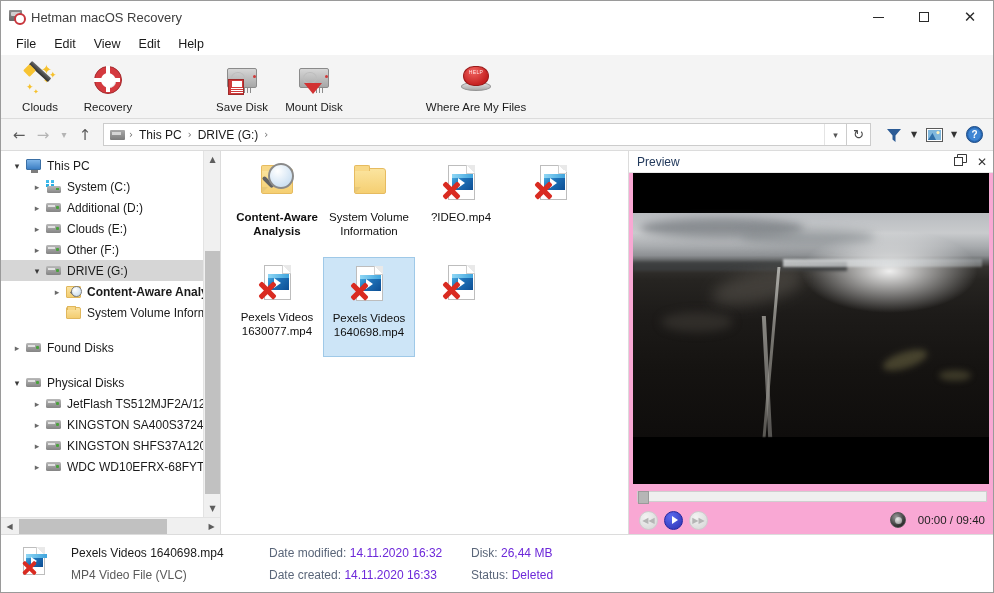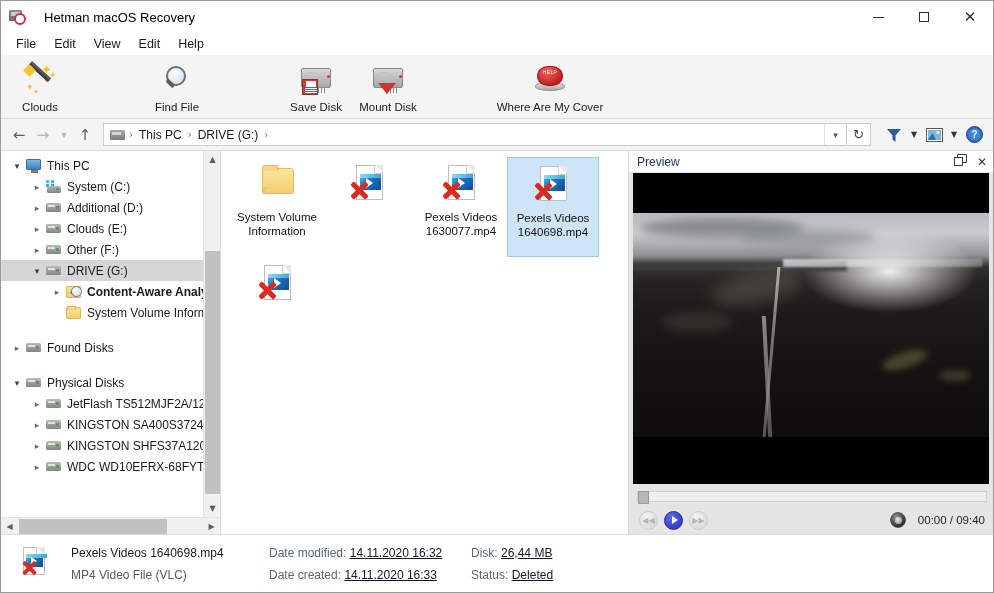--- a/index.html
+++ b/index.html
@@ -34,21 +34,21 @@
     background: linear-gradient(#8d8d8d,#6a6a6a); border-radius:1px;
   }
   .title-icon .disk::after{
     content:""; position:absolute; left:2px; top:2px; width:9px; height:4px;
     background:#cfcfcf; border-radius:1px;
   }
   .title-icon .ring {
     position:absolute; left:5px; top:5px; width:12px; height:12px;
     border-radius:50%; border:2.5px solid #c8353c; background:#fff;
   }
-  .title-text { margin-left: 17px; font-size: 13px; color: #000000; }
+  .title-text { margin-left: 4px; font-size: 13px; color: #404040; }
   .win-buttons { position:absolute; right:0; top:0; display:flex; height:32px; }
   .win-btn {
     width:46px; height:32px; display:flex; align-items:center; justify-content:center;
     font-size:13px; color:#2a2a2a; line-height:1;
   }
   .glyph-min { display:block; width:11px; height:1px; background:#2a2a2a; }
   .glyph-max { display:block; width:10px; height:10px; border:1px solid #2a2a2a; }
   .glyph-close { font-size:15px; font-family:"DejaVu Sans", sans-serif; }
 
   
@@ -317,21 +317,21 @@
   .red-x::after { transform:rotate(-45deg); }
 
   
   .doc.small { left:0; top:0; width:22px; height:28px; }
   .doc.small .vid { left:2px; top:6px; width:17px; height:13px; }
   .doc.small .play { left:7px; top:9px; border-left:6px solid #fff; border-top:4px solid transparent; border-bottom:4px solid transparent;}
   .red-x.small { left:-3px; top:12px; width:18px; height:18px; }
   .red-x.small::before, .red-x.small::after { left:1px; top:7px; width:17px; height:4px; }
 
   
-  .preview-panel { width:364px; min-width:364px; display:flex; flex-direction:column; background:#e5e5e5; }
+  .preview-panel { width:364px; min-width:364px; display:flex; flex-direction:column; background:#f9a8d4; }
   .preview-header {
     height:22px; min-height:22px; display:flex; align-items:center;
     padding:0 6px 0 8px; background:#fff; border-bottom:1px solid #e8e8e8;
   }
   .preview-title { font-size:12px; color:#22395c; }
   .ph-actions { margin-left:auto; display:flex; align-items:center; gap:10px; }
   .ph-btn { color:#333; font-size:12px; font-family:"DejaVu Sans",sans-serif; line-height:1; }
   .video-stage {
     flex:1; background:#000; margin:0 4px; position:relative; overflow:hidden;
   }
@@ -393,21 +393,21 @@
     display:flex; align-items:center; padding-left:22px; position:relative;
   }
   .sb-icon { width:34px; height:34px; position:relative; flex:0 0 auto; margin-right:14px; }
   .sb-col { display:flex; flex-direction:column; justify-content:center; }
   .sb-col.c1 { width:198px; }
   .sb-col.c2 { width:202px; }
   .sb-col.c3 { width:200px; }
   .sb-line { font-size:12px; line-height:22px; color:#1a1a1a; white-space:nowrap; }
   .sb-line.sub { color:#5a5a5a; }
   .sb-key { color:#5a6679; }
-  .sb-val { color:#0f172a;text-decoration:underline; }
+  .sb-val { color:#6d28d9; }
 </style>
 </head>
 <body>
 
 <div id="app">
 
   <div class="titlebar">
     <div class="title-icon">
       <div class="disk"></div>
         <div class="ring"></div>
@@ -442,28 +442,30 @@
           <span class="star s2">✦</span>
         <span class="star s3">✦</span>
           <span class="star s4">✦</span>
           <span class="star s5">✦</span>
         <div class="wand"></div>
           <div class="tip"></div>
       </div>
       <div class="tb-label">Clouds</div>
     </div>
 
-
-    <div class="tb-btn" style="margin-left:66px; width:76px;">
-      <div class="tb-ico ico-mag">
-        <div class="lens"></div>
-          <div class="handle"></div>
-      </div>
-      <div class="tb-label">Find File</div>
-    </div>
+    <div class="tb-btn" style="margin-left:2px;">
+      <div class="tb-ico">
+        <div class="ico-buoy"></div>
+        <div class="buoy-seg h1" style="left:3px;top:15px;width:26px;height:4px;"></div>
+        <div class="buoy-seg v1" style="left:15px;top:3px;width:4px;height:26px;"></div>
+        <div style="position:absolute;left:10px;top:10px;width:14px;height:14px;border-radius:50%;background:#fff;"></div>
+      </div>
+      <div class="tb-label">Recovery</div>
+    </div>
+
 
     <div class="tb-btn" style="margin-left:66px; width:70px;">
       <div class="tb-ico ico-disk">
         <div class="body"></div>
           <div class="dot"></div>
           <div class="stripes"></div>
           <div class="floppy"></div>
       </div>
       <div class="tb-label">Save Disk</div>
     </div>
@@ -478,21 +480,21 @@
       <div class="tb-label">Mount Disk</div>
     </div>
 
 
     <div class="tb-btn" style="margin-left:60px; width:130px;">
       <div class="tb-ico ico-help">
         <div class="btn-base"></div>
           <div class="btn-top"></div>
           <div class="lbl">HELP</div>
       </div>
-      <div class="tb-label">Where Are My Cover</div>
+      <div class="tb-label">Where Are My Files</div>
     </div>
   </div>
 
   <div class="addressbar">
     <div class="nav-btn">←</div>
     <div class="nav-btn dim">→</div>
     <div class="nav-btn small dim">▾</div>
     <div class="nav-btn">↑</div>
 
     <div class="addr-field">
@@ -694,30 +696,51 @@
       <div class="hscroll">
         <div class="hs-arrow">◀</div>
         <div class="hs-thumb"></div>
         <div class="hs-arrow right">▶</div>
       </div>
     </div>
 
     <div class="files-panel">
       <div class="file-grid">
 
+        <div class="file-item">
+          <div class="file-ico">
+            <div class="big-folder">
+                <div class="fold"></div>
+              </div>
+            <div class="ca-handle"></div>
+              <div class="ca-lens"></div>
+          </div>
+          <div class="file-name bold">Content-Aware Analysis</div>
+        </div>
 
         <div class="file-item">
           <div class="file-ico">
             <div class="big-folder" style="left:8px;">
                 <div class="fold"></div>
               </div>
           </div>
           <div class="file-name">System Volume Information</div>
         </div>
 
+        <div class="file-item">
+          <div class="file-ico">
+            <div class="doc">
+                <div class="corner"></div>
+                <div class="vid"></div>
+                <div class="play"></div>
+              </div>
+            <div class="red-x"></div>
+          </div>
+          <div class="file-name">?IDEO.mp4</div>
+        </div>
 
         <div class="file-item">
           <div class="file-ico">
             <div class="doc">
                 <div class="corner"></div>
                 <div class="vid"></div>
                 <div class="play"></div>
               </div>
             <div class="red-x"></div>
           </div>

